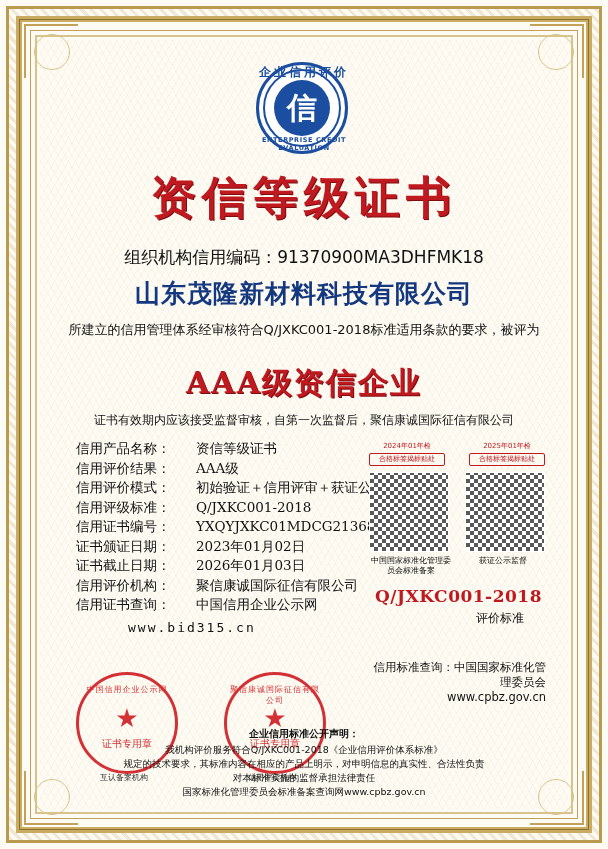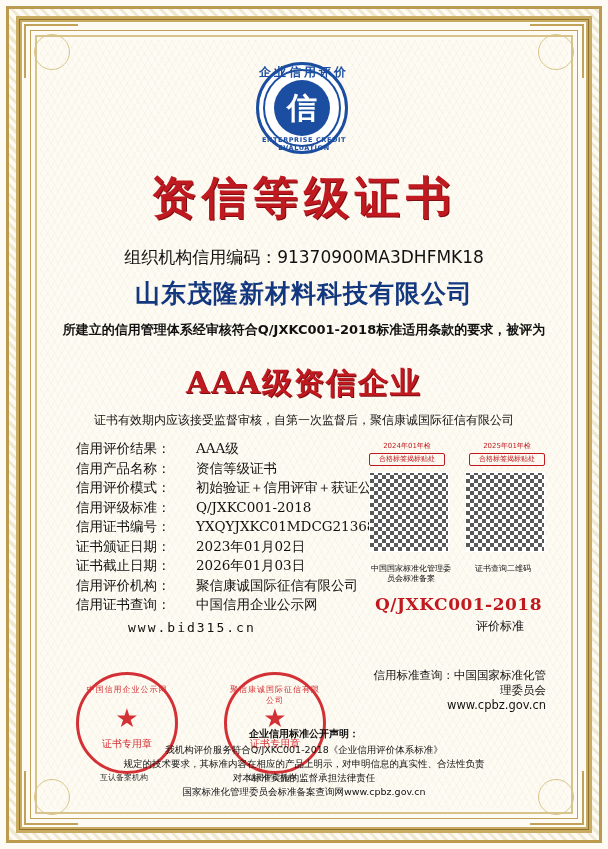--- a/index.html
+++ b/index.html
@@ -165,21 +165,21 @@
   }
   .address {
     margin-top: 9px;
     font-size: 12.5px;
     color: #111;
   }
   .statement {
     margin-top: 11px;
     font-size: 13px;
     color: #111;
-    font-weight: bold;
+    font-weight: normal;
   }
   .grade {
     margin-top: 24px;
     font-size: 30px;
     font-weight: bold;
     color: #c01920;
     letter-spacing: 2px;
     font-family: "DejaVu Serif", "Liberation Serif", serif;
     text-shadow: 1px 1px 0 #7d0d10;
   }
@@ -256,21 +256,21 @@
   }
   .qr::after {
     content: "";
     display: block;
     width: 100%; height: 100%;
     background:
       linear-gradient(135deg, rgba(255,255,255,0.35) 0 100%);
   }
   .qr-caption {
     width: 176px;
-    margin: 12px auto 0 auto;
+    margin: 4px auto 0 auto;
     display: flex;
     justify-content: space-between;
     font-size: 8px;
     color: #111;
     line-height: 10px;
   }
   .qr-caption span { width: 84px; }
   .std-code {
     margin-top: 10px;
     font-size: 17px;
@@ -386,24 +386,24 @@
 
     <div class="title">资信等级证书</div>
     <div class="credit-code">组织机构信用编码：91370900MA3DHFMK18</div>
     <div class="company">山东茂隆新材料科技有限公司</div>
     <div class="statement">所建立的信用管理体系经审核符合Q/JXKC001-2018标准适用条款的要求，被评为</div>
     <div class="grade">AAA级资信企业</div>
     <div class="note">证书有效期内应该接受监督审核，自第一次监督后，聚信康诚国际征信有限公司</div>
 
     <div class="details">
       <div class="detail-row">
+        <span class="detail-label">信用产品名称：</span><span class="detail-value">资信等级证书</span>
+      </div>
+      <div class="detail-row">
         <span class="detail-label">信用评价结果：</span><span class="detail-value">AAA级</span>
-      </div>
-      <div class="detail-row">
-        <span class="detail-label">信用产品名称：</span><span class="detail-value">资信等级证书</span>
       </div>
       <div class="detail-row">
         <span class="detail-label">信用评价模式：</span><span class="detail-value">初始验证＋信用评审＋获证公示监督</span>
       </div>
       <div class="detail-row">
         <span class="detail-label">信用评级标准：</span><span class="detail-value">Q/JXKC001-2018</span>
       </div>
       <div class="detail-row">
         <span class="detail-label">信用证书编号：</span><span class="detail-value">YXQYJXKC01MDCG21368</span>
       </div>
@@ -432,21 +432,21 @@
           <div class="ms-top">2025年01年检</div>
           <div class="ms-box">合格标签揭标贴处</div>
         </div>
       </div>
       <div class="qr-row">
         <div class="qr"></div>
         <div class="qr"></div>
       </div>
       <div class="qr-caption">
         <span>中国国家标准化管理委员会标准备案</span>
-        <span>证书查询二维码</span>
+        <span>获证公示监督</span>
       </div>
       <div class="std-code">Q/JXKC001-2018</div>
       <div class="std-code-label">评价标准</div>
       <div class="std-query">信用标准查询：中国国家标准化管理委员会</div>
       <div class="std-query2">www.cpbz.gov.cn</div>
     </div>
 
     <div class="stamp stamp1">
       <div class="st-top">中国信用企业公示网</div>
       <div class="st-star">★</div>

